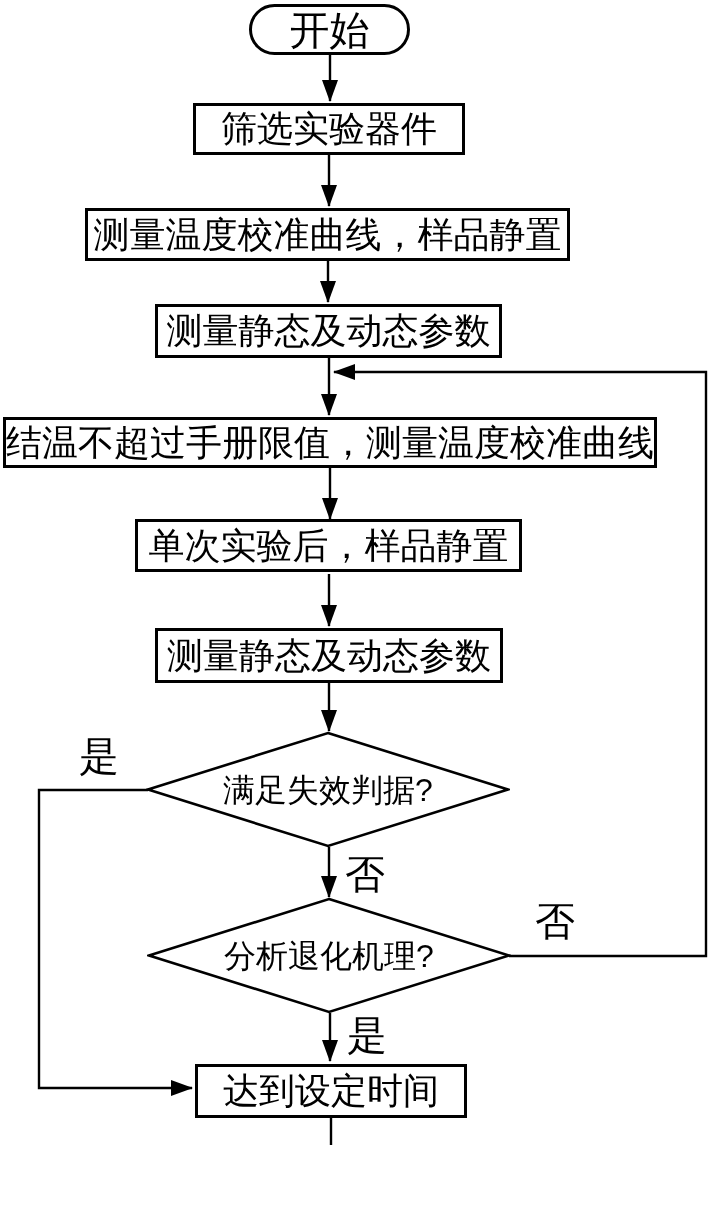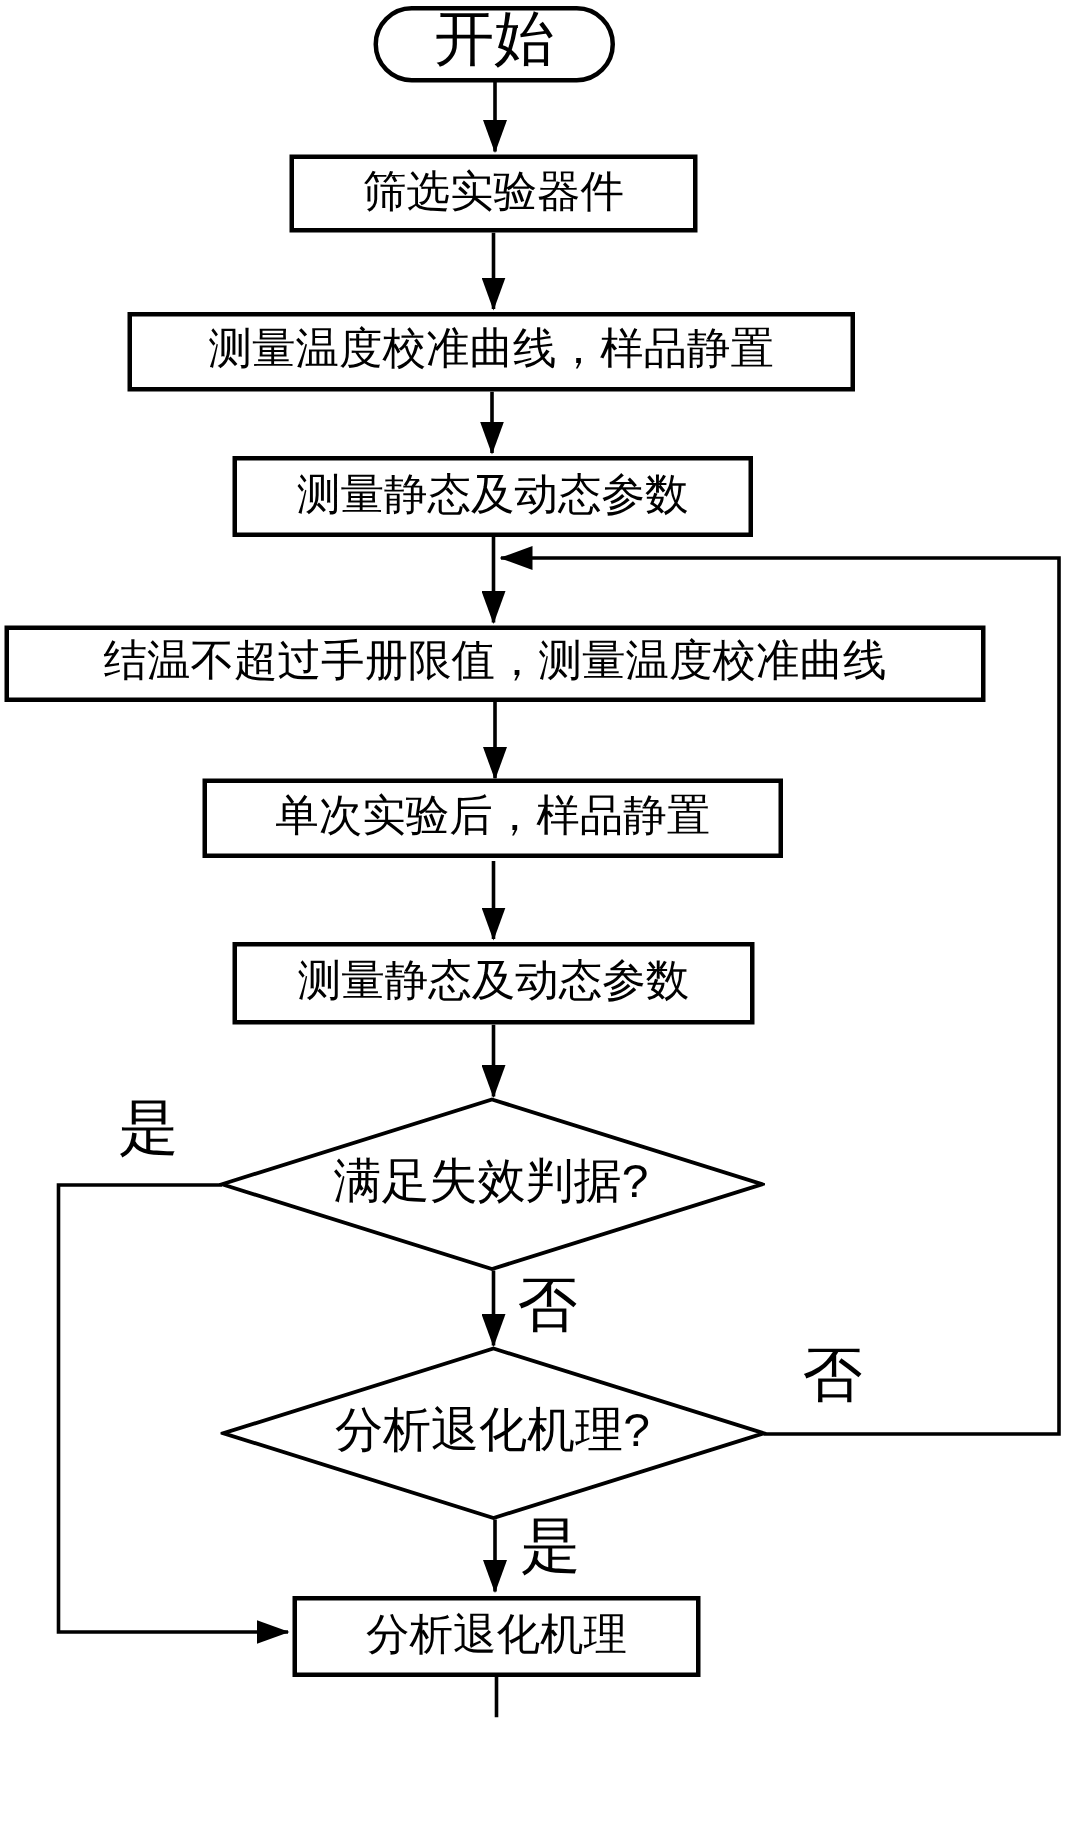--- a/index.html
+++ b/index.html
@@ -1,30 +1,30 @@
 <!DOCTYPE html>
 <html><head>
 <meta charset="utf-8">
 <style>
   html,body{margin:0;padding:0;background:#ffffff;}
   #canvas{
     position:relative;
     width:713px;height:1145px;
     background:#ffffff;
-    font-family:Liberation Mono, monospace;
+    font-family:Liberation Sans, sans-serif;
     color:#000;
     overflow:hidden;
   }
   #edges{position:absolute;left:0;top:0;z-index:1;}
   .node{
     position:absolute;z-index:2;
     display:flex;align-items:center;justify-content:center;
     background:#ffffff;border:3px solid #000;
     box-sizing:border-box;
-    font-size:29px;line-height:1;white-space:nowrap;
+    font-size:36px;line-height:1;white-space:nowrap;
     text-align:center;
   }
   .terminator{border-radius:27px;font-size:40px;}
   .decision{
     position:absolute;z-index:2;border:none;background:transparent;
     display:flex;align-items:center;justify-content:center;
     font-size:32px;line-height:1;white-space:nowrap;
   }
   .decision svg{position:absolute;left:0;top:0;}
   .decision .dlabel{position:relative;z-index:3;}
@@ -97,21 +97,21 @@
   </div>
 
   <div class="decision" style="left:147px;top:897px;width:364px;height:117px;">
     <svg width="364" height="117" viewBox="0 0 364 117">
       <polygon points="182,2 362,58.5 182,115 2,58.5" fill="#ffffff" stroke="#000000" stroke-width="2.6"></polygon>
     </svg>
     <span class="dlabel">分析退化机理?</span>
   </div>
 
   <div class="node" style="left:195px;top:1064px;width:272px;height:54px;">
-    <span>分析退化机理</span>
+    <span>达到设定时间</span>
   </div>
 
   <div class="node terminator" style="left:248px;top:1169px;width:160px;height:53px;">
     <span>结束</span>
   </div>
 
   <div class="edge-label" style="left:77px;top:736px;">是</div>
 
   <div class="edge-label" style="left:343px;top:854px;">否</div>
 

